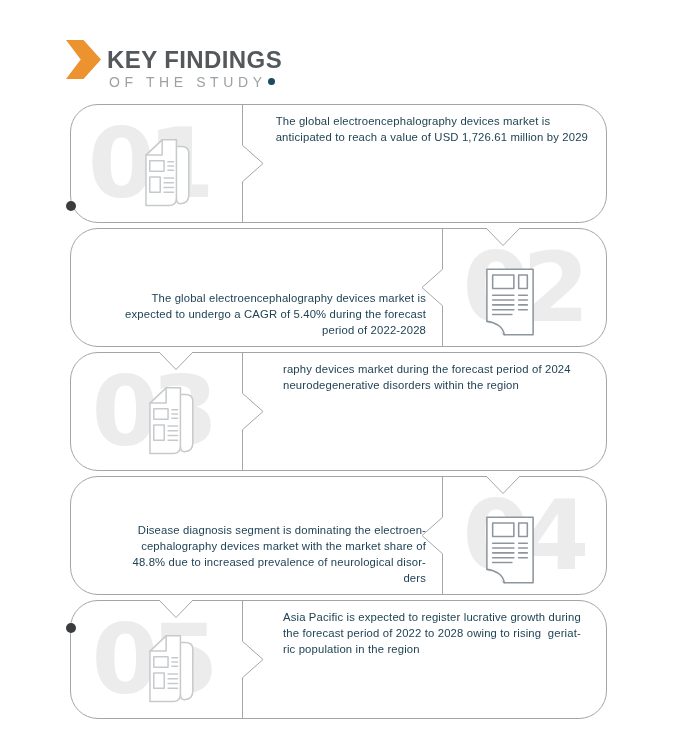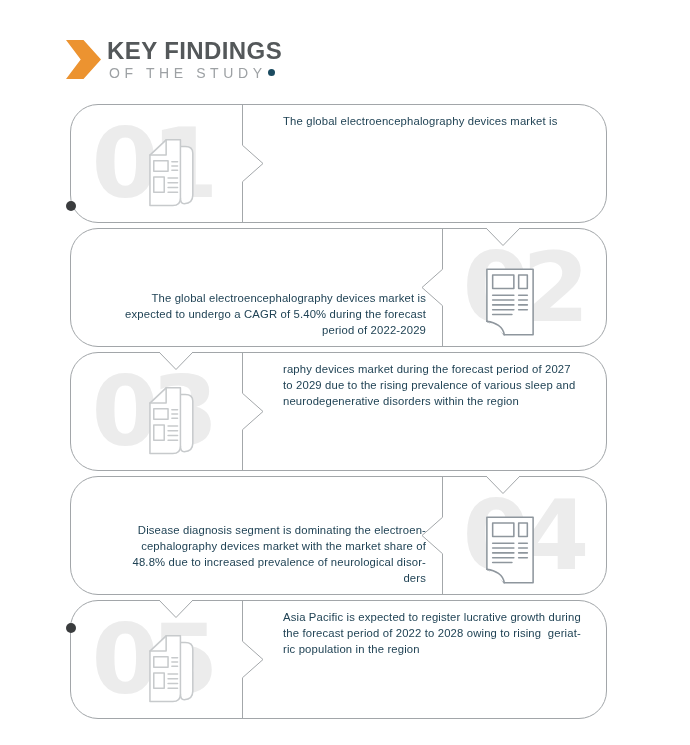--- a/index.html
+++ b/index.html
@@ -7,21 +7,21 @@
     position:relative;width:690px;height:745px;background:#ffffff;overflow:hidden;
     font-family:"Liberation Sans", sans-serif;
   }
   
   .header{display:flex;align-items:flex-start;padding:38px 0 0 66px;}
   .logo-chevron{
     width:35px;height:39px;background:var(--accent-orange);
     clip-path:polygon(0 0,50% 0,100% 50%,50% 100%,0 100%,42% 50%);
     flex:0 0 auto;margin-top:2px;
   }
-  .titles{margin-left:6px;}
+  .titles{margin-left:6px;margin-top:9px;}
   .title{
     margin:0;font-size:24px;font-weight:700;letter-spacing:.4px;
     color:var(--title-color);line-height:26px;
   }
   .subtitle-row{display:flex;align-items:center;margin-top:1px;margin-left:2px;}
   .subtitle{
     font-size:14px;letter-spacing:4.6px;color:var(--subtitle-color);font-weight:400;
   }
   .subtitle-dot{
     width:7px;height:7px;border-radius:50%;background:var(--subtitle-dot);
@@ -108,20 +108,21 @@
     <line x1="31" y1="53" x2="41" y2="53"></line>
     <line x1="31" y1="58" x2="41" y2="58"></line>
   </svg>
 </span>
     </div>
     <svg class="divider" viewBox="0 0 26 121" preserveAspectRatio="none" width="26">
       <path class="divider-path" fill="none" stroke="var(--border)" stroke-width="1" stroke-linejoin="miter" d="M0.5,0 V42 L21,60.5 L0.5,79 V121"></path>
     </svg>
     <div class="zone zone-text">
           <div class="line">The global electroencephalography devices market is</div>
+          <div class="line">anticipated to reach a value of USD 1,726.61 million by 2029</div>
         </div>
   </section>
 
   <section class="box side-right notch-right">
     <svg class="notch" viewBox="0 0 36 19" width="36" height="19">
       <path d="M1,0 L18,17.5 L35,0" fill="#ffffff" stroke="var(--border)" stroke-width="1"></path>
     </svg>
 
     <div class="zone zone-number">
       <span class="ghost">02</span>
@@ -142,21 +143,21 @@
     <line x1="36" y1="45" x2="45" y2="45"></line>
   </svg>
 </span>
     </div>
     <svg class="divider" viewBox="0 0 26 121" preserveAspectRatio="none" width="26">
       <path class="divider-path" fill="none" stroke="var(--border)" stroke-width="1" stroke-linejoin="miter" d="M25.5,0 V42 L5,60.5 L25.5,79 V121"></path>
     </svg>
     <div class="zone zone-text">
           <div class="line">The global electroencephalography devices market is</div>
           <div class="line">expected to undergo a CAGR of 5.40% during the forecast</div>
-          <div class="line">period of 2022-2029</div>
+          <div class="line">period of 2022-2028</div>
         </div>
   </section>
 
   <section class="box side-left notch-left">
     <svg class="notch" viewBox="0 0 36 19" width="36" height="19">
       <path d="M1,0 L18,17.5 L35,0" fill="#ffffff" stroke="var(--border)" stroke-width="1"></path>
     </svg>
 
     <div class="zone zone-number">
       <span class="ghost">03</span>
@@ -174,22 +175,21 @@
     <line x1="31" y1="48" x2="41" y2="48"></line>
     <line x1="31" y1="53" x2="41" y2="53"></line>
     <line x1="31" y1="58" x2="41" y2="58"></line>
   </svg>
 </span>
     </div>
     <svg class="divider" viewBox="0 0 26 121" preserveAspectRatio="none" width="26">
       <path class="divider-path" fill="none" stroke="var(--border)" stroke-width="1" stroke-linejoin="miter" d="M0.5,0 V42 L21,60.5 L0.5,79 V121"></path>
     </svg>
     <div class="zone zone-text">
-          <div class="line">raphy devices market during the forecast period of 2027</div>
-          <div class="line">to 2029 due to the rising prevalence of various sleep and</div>
+          <div class="line">raphy devices market during the forecast period of 2024</div>
           <div class="line">neurodegenerative disorders within the region</div>
         </div>
   </section>
 
   <section class="box side-right notch-right">
     <svg class="notch" viewBox="0 0 36 19" width="36" height="19">
       <path d="M1,0 L18,17.5 L35,0" fill="#ffffff" stroke="var(--border)" stroke-width="1"></path>
     </svg>
 
     <div class="zone zone-number">

